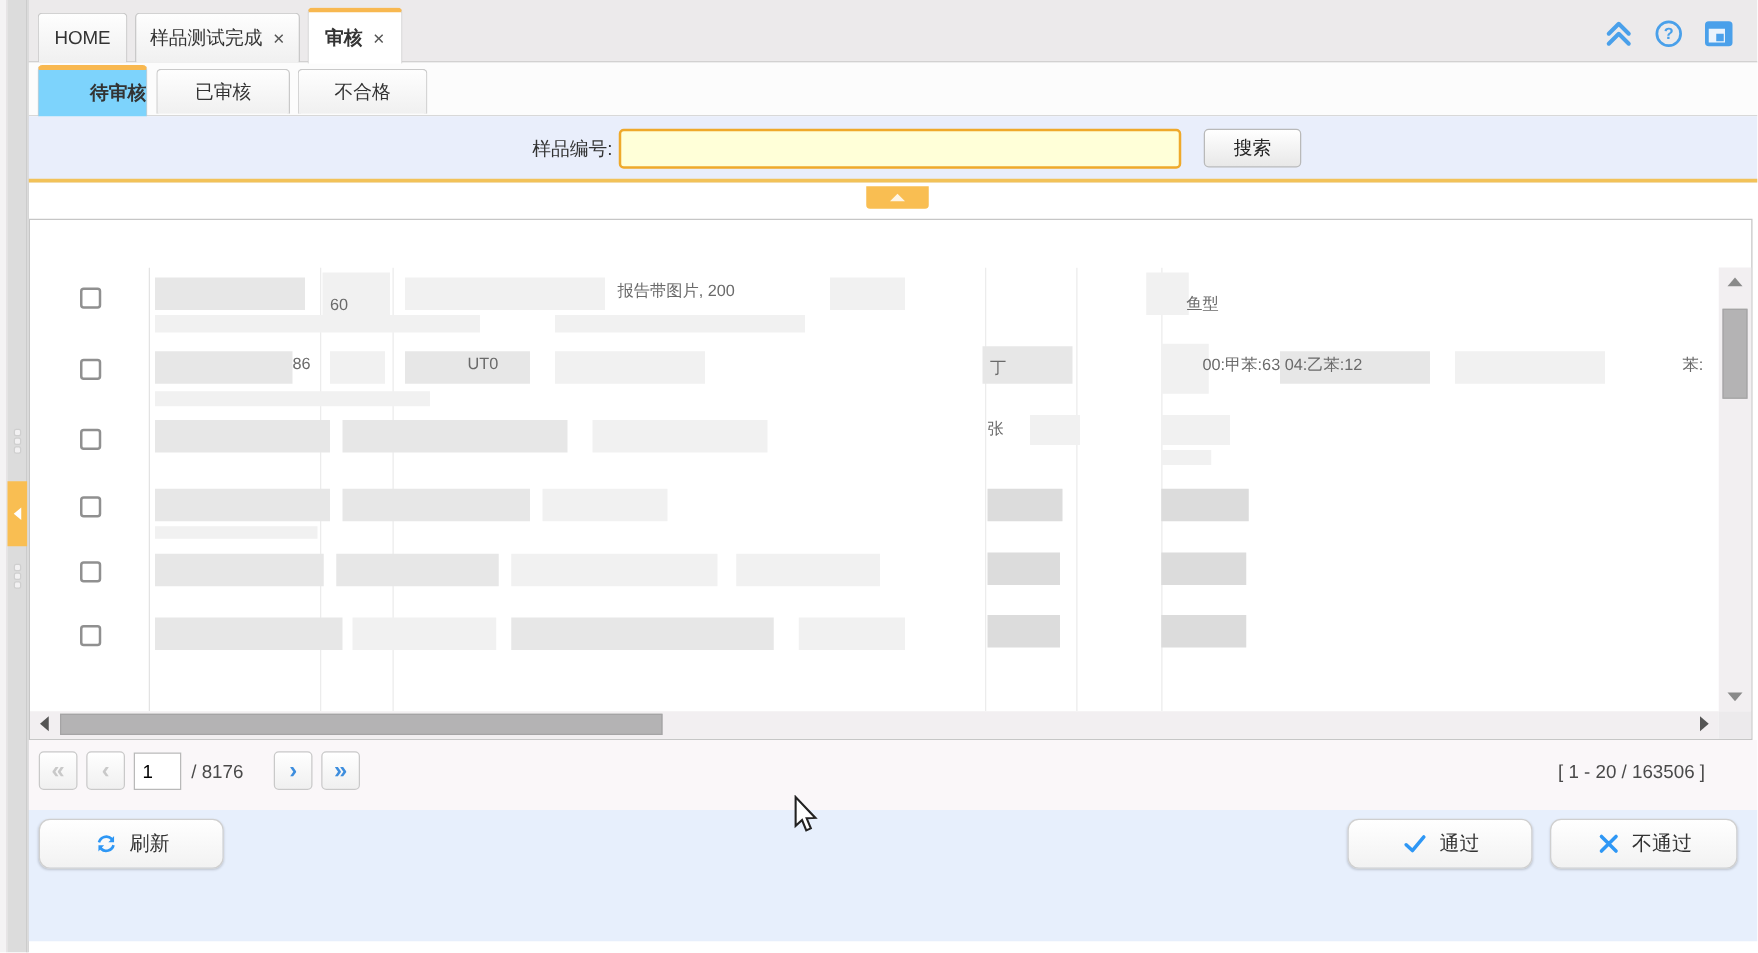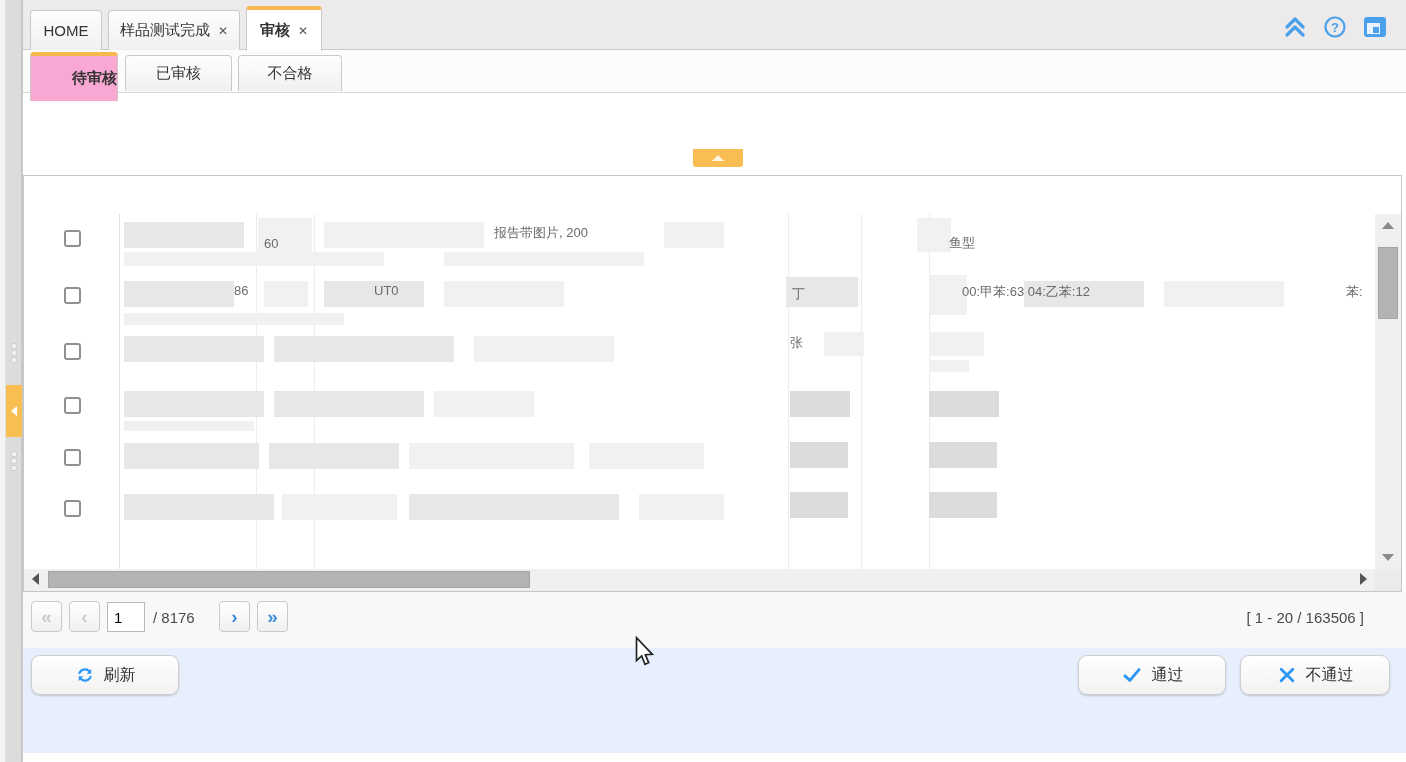--- a/index.html
+++ b/index.html
@@ -23,21 +23,21 @@
   .tabstrip { left:23px; top:0; width:1383px; height:50px; background:#eceaeb; border-bottom:1px solid #c9c9c9; }
   .mtab { position:absolute; top:10px; height:40px; background:linear-gradient(#fefefe,#f0f0f0); border:1px solid #c9c9c9; border-bottom:none; border-radius:4px 4px 0 0; display:flex; align-items:center; justify-content:center; gap:8px; font-size:15px; color:#333; cursor:pointer; }
   .mtab.active { top:6px; height:45px; background:#fff; border-top:4px solid #f8b850; font-weight:bold; z-index:2; }
   .mtab .close { font-size:12px; font-weight:bold; color:#555; cursor:pointer; }
   .tabicons { position:absolute; right:18px; top:14px; display:flex; gap:14px; align-items:center; }
   .tabicons .tico { width:26px; height:26px; display:flex; align-items:center; justify-content:center; cursor:pointer; }
 
   
   .subtabstrip { left:23px; top:50px; width:1383px; height:43px; background:#fcfcfc; border-bottom:1px solid #d8d8d8; }
   .stab { position:absolute; top:5px; height:36px; background:linear-gradient(#fefefe,#f0f0f0); border:1px solid #c9c9c9; border-bottom:none; border-radius:4px 4px 0 0; display:flex; align-items:center; justify-content:center; font-size:15px; color:#333; cursor:pointer; }
-  .stab.active { top:2px; height:49px; background:#f9a8d4; border-top:4px solid #f8b850; font-weight:bold; z-index:2;padding-left:41px; }
+  .stab.active { top:2px; height:41px; background:#7dd3fc; border-top:4px solid #f8b850; font-weight:bold; z-index:2;padding-left:41px; }
 
   
   .searchpanel { left:23px; top:93px; width:1383px; height:53px; background:#e9eefb; border-bottom:3px solid #f2c259; }
   .slabel { position:absolute; left:360px; top:17px; width:107px; text-align:right; font-size:15px; color:#333; }
   .sinput { position:absolute; left:472px; top:10px; width:450px; height:32px; background:#ffffd8; border:2px solid #efa92b; border-radius:4px; padding:0 8px; font-size:15px; outline:none; }
   .sbtn { position:absolute; left:940px; top:10px; width:78px; height:31px; background:linear-gradient(#ffffff,#e8e8e8); border:1px solid #b9b9b9; border-radius:4px; font-size:15px; color:#222; cursor:pointer; }
   .spanel-handle { left:693px; top:149px; width:50px; height:18px; background:#f9be52; border-radius:0 0 3px 3px; display:flex; align-items:center; justify-content:center; cursor:pointer; }
   .tri-up { width:0; height:0; border-left:6px solid transparent; border-right:6px solid transparent; border-bottom:6px solid rgba(255,255,255,.85); }
 
   
@@ -145,20 +145,25 @@
       <span>待审核</span>
     </div>
     <div class="stab" style="left:102px; width:107px;">
       <span>已审核</span>
     </div>
     <div class="stab" style="left:215px; width:104px;">
       <span>不合格</span>
     </div>
   </div>
 
+  <div class="a searchpanel">
+    <label class="slabel">样品编号:</label>
+    <input class="sinput" value="" style="">
+    <button class="sbtn">搜索</button>
+  </div>
   <div class="a spanel-handle">
     <span class="tri-up"></span>
   </div>
 
   <div class="a grid">
     <div class="gbody">
         <div class="vline strong" style="left: 95px;"></div>
         <div class="vline" style="left: 232px;"></div>
         <div class="vline" style="left: 290px;"></div>
         <div class="vline" style="left: 764px;"></div>

